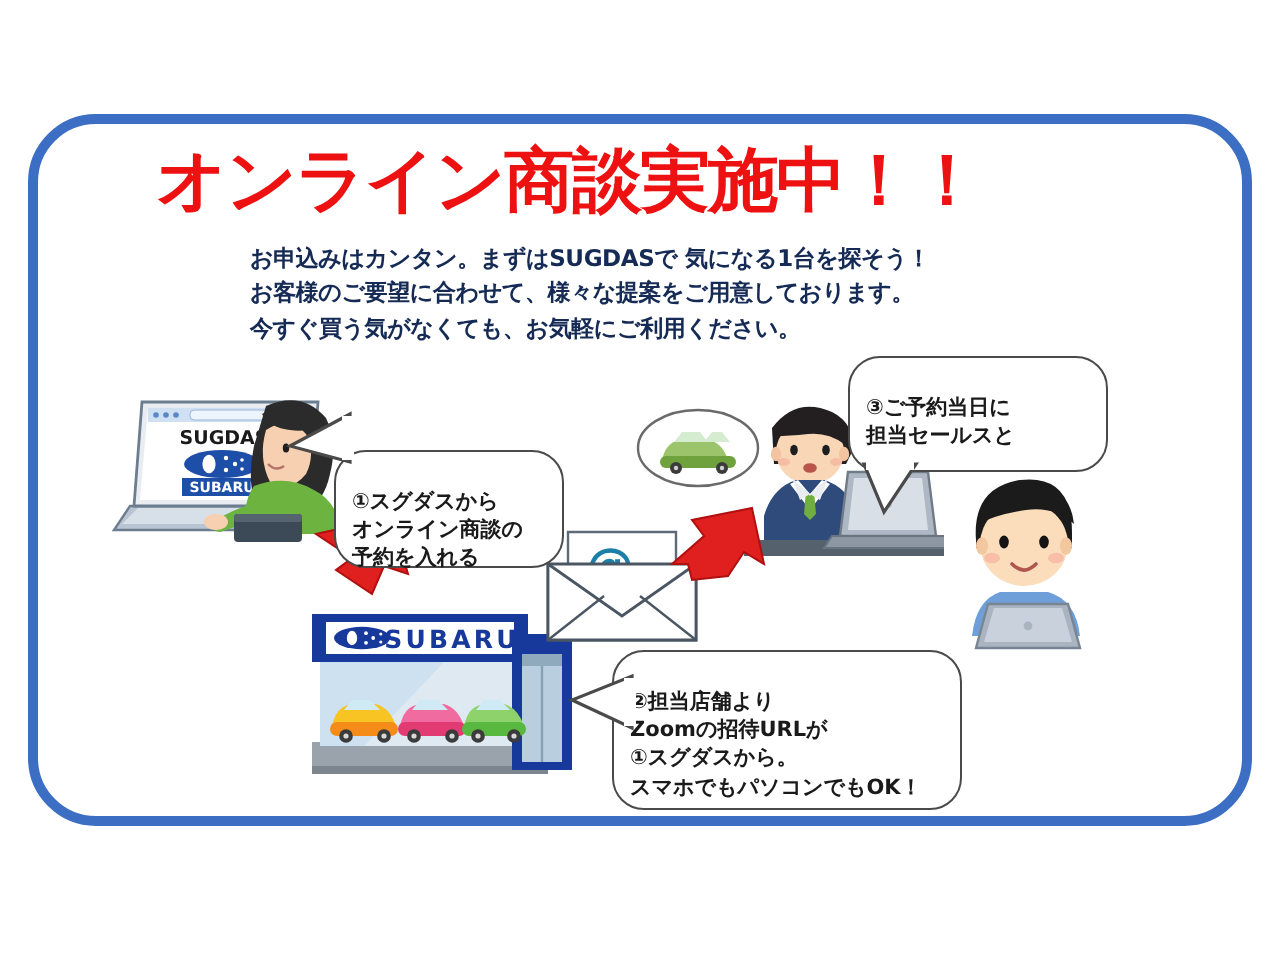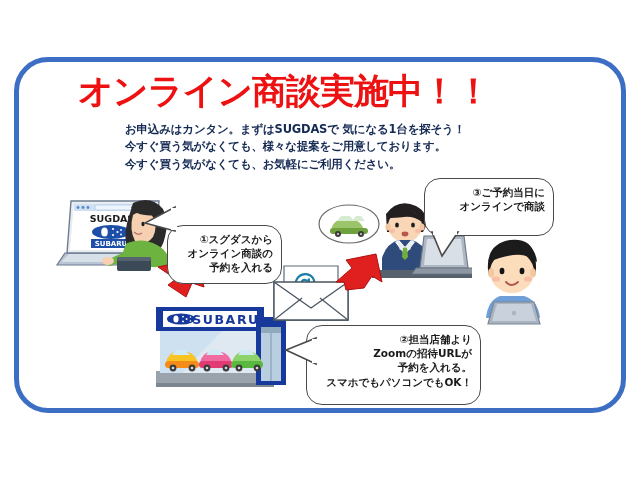--- a/index.html
+++ b/index.html
@@ -36,22 +36,22 @@
     margin-left:32px;
   }
   .bodycopy div{white-space:nowrap;}
 
   
   .balloon{
     position:absolute;
     border:1.6px solid #4a4a4a;border-radius:16px;
     background:#fff;
     font-size:10.5px;font-weight:bold;color:#1a1a1a;
-    text-align:right;line-height:1.35;
-    padding:6px 8px;box-sizing:border-box;
+    text-align:left;line-height:1.35;
+    padding:18px 8px;box-sizing:border-box;
     font-family:"DejaVu Sans","Liberation Sans",sans-serif;
     z-index:30;
   }
   .balloon div{white-space:nowrap;}
   .tail{position:absolute;z-index:31;}
 
   #balloon1{left:167px;top:192px;width:115px;height:59px;margin-top:33px;}
   #balloon2{left:306px;top:325px;width:175px;height:80px;}
   #balloon3{left:424px;top:178px;width:130px;height:58px;}
 
@@ -76,21 +76,21 @@
 <body>
 
 <div id="stage">
 
   <div class="frame"></div>
 
   <div class="headline">オンライン商談実施中！！</div>
 
   <div class="bodycopy">
     <div>お申込みはカンタン。まずはSUGDASで 気になる1台を探そう！</div>
-    <div>今すぐ買う気がなくても、様々な提案をご用意しております。</div>
+    <div>お客様のご要望に合わせて、様々な提案をご用意しております。</div>
     <div>今すぐ買う気がなくても、お気軽にご利用ください。</div>
   </div>
 
   <svg class="scene" style="left:55px;top:193px;" width="120" height="78" viewBox="0 0 120 78">
 
     <polygon points="10,60 100,60 112,72 2,72" fill="#b9c4d2" stroke="#6d7d90" stroke-width="1.2"></polygon>
     <polygon points="14,61 96,61 104,69 6,69" fill="#d7dfe8"></polygon>
 
     <polygon points="16,8 104,8 100,60 12,60" fill="#e9edf2" stroke="#6d7d90" stroke-width="1.4"></polygon>
     <polygon points="19,11 101,11 97,57 15,57" fill="#ffffff"></polygon>
@@ -290,26 +290,26 @@
     <div>予約を入れる</div>
   </div>
 
   <svg class="tail" style="left:284px;top:336px;" width="34" height="36" viewBox="0 0 34 36">
     <polygon points="32,2 32,28 2,14" fill="#ffffff" stroke="#4a4a4a" stroke-width="1.6"></polygon>
     <rect x="28" y="3" width="6" height="24" fill="#ffffff"></rect>
   </svg>
   <div class="balloon" id="balloon2">
     <div>②担当店舗より</div>
     <div>Zoomの招待URLが</div>
-    <div>予約を入れる。</div>
+    <div>①スグダスから。</div>
     <div>スマホでもパソコンでもOK！</div>
   </div>
 
   <svg class="tail" style="left:428px;top:230px;" width="34" height="30" viewBox="0 0 34 30">
     <polygon points="4,2 30,2 14,26" fill="#ffffff" stroke="#4a4a4a" stroke-width="1.6"></polygon>
     <rect x="5" y="0" width="24" height="5" fill="#ffffff"></rect>
   </svg>
   <div class="balloon" id="balloon3">
     <div>③ご予約当日に</div>
-    <div>オンラインで商談</div>
+    <div>担当セールスと</div>
   </div>
 
 </div>
 
 </body></html>

